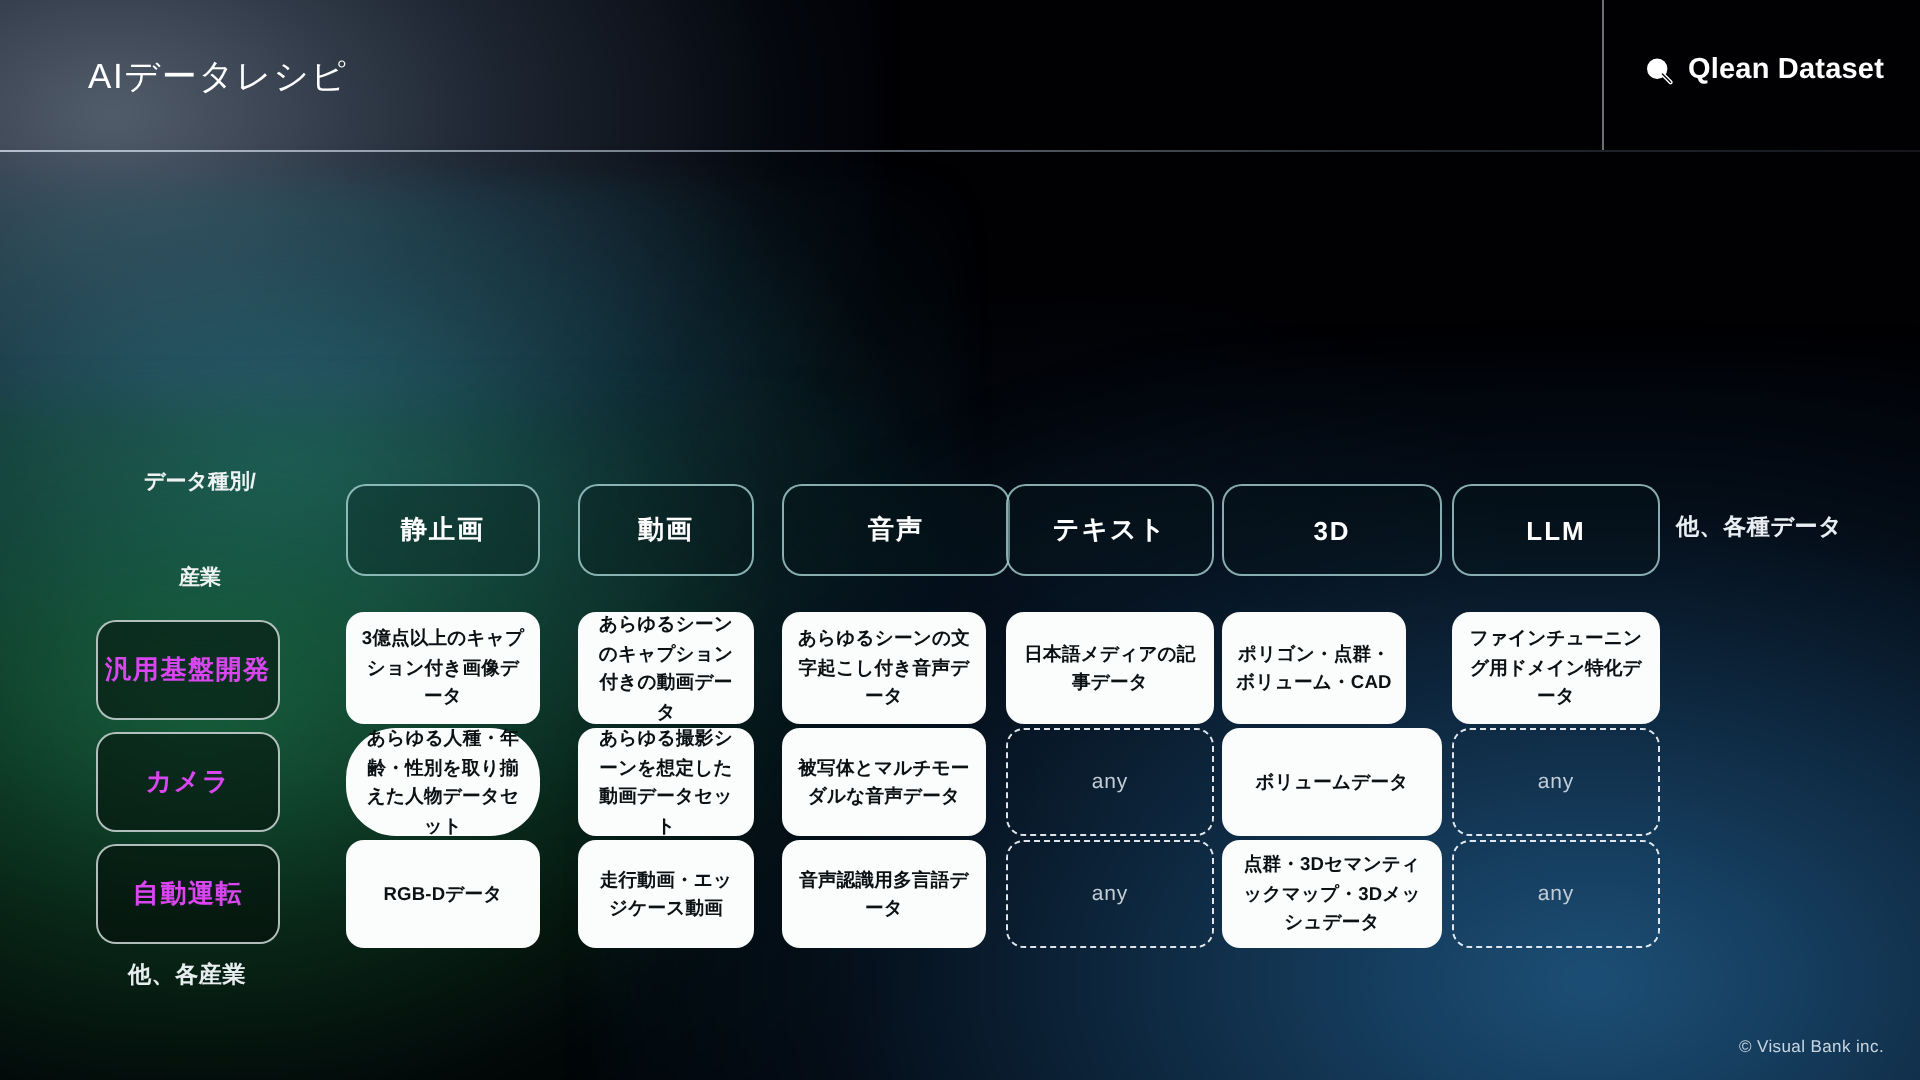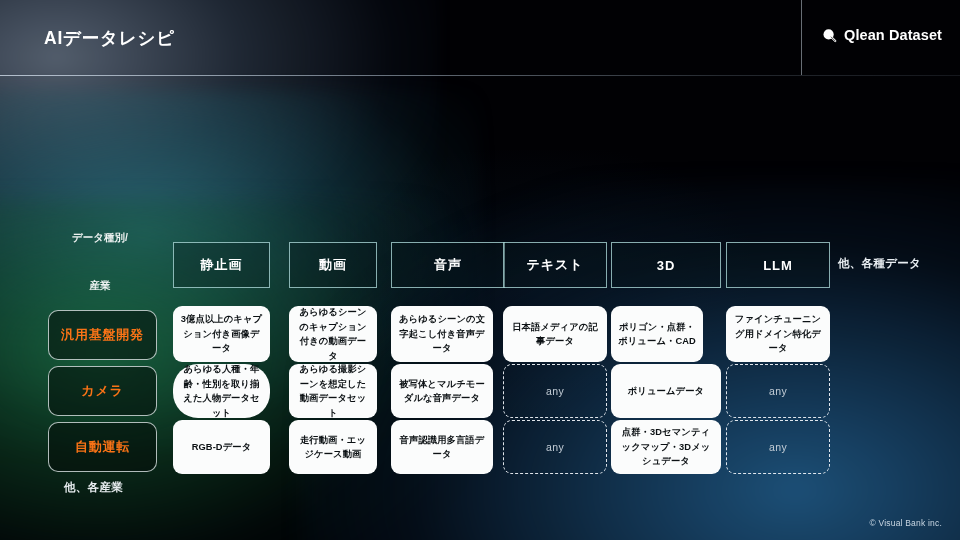--- a/index.html
+++ b/index.html
@@ -99,21 +99,21 @@
   .header-divider {
     position: absolute;
     left: 801px; top: 0;
     width: 1px; height: 75px;
     background: rgba(190,200,212,0.55);
   }
   .header-title {
     position: absolute;
     left: 44px; top: 26px;
     font-size: 17.5px;
-    font-weight: 700;
+    font-weight: 400;
     letter-spacing: 0.8px;
     color: #ffffff;
   }
   .logo {
     position: absolute;
     left: 822px; top: 27px;
     display: flex;
     align-items: center;
     gap: 7px;
   }
@@ -148,38 +148,39 @@
 
   
   .matrix {
     position: absolute;
     left: 0; top: 0;
     width: 960px; height: 540px;
     z-index: 4;
   }
   .corner-label {
     position: absolute;
-    left: 48px; top: 230px;
+    left: 48px; top: 242px;
     width: 104px; height: 46px;
     display: flex;
     flex-direction: column;
     align-items: center;
+    justify-content: center;
     font-size: 10.5px;
     font-weight: 700;
     line-height: 15px;
     color: #eef3f2;
     text-align: center;
     gap: 33px;
   }
   .col-head {
     position: absolute;
     top: 242px;
     height: 46px;
     border: 1px solid rgba(180,225,225,0.75);
-    border-radius: 0;
+    border-radius: 10px;
     background: rgba(6,22,26,0.30);
     display: flex;
     align-items: center;
     justify-content: center;
     font-size: 13px;
     font-weight: 700;
     letter-spacing: 1px;
     color: #ffffff;
     box-sizing: border-box;
   }
@@ -187,31 +188,31 @@
     position: absolute;
     left: 838px; top: 256px;
     font-size: 11.5px;
     font-weight: 700;
     color: #e9eef2;
     letter-spacing: 0.3px;
   }
   .row-label {
     position: absolute;
     left: 48px;
-    width: 109px;
+    width: 92px;
     border: 1px solid rgba(225,235,235,0.78);
     border-radius: 10px;
     background: rgba(3,12,10,0.55);
     display: flex;
     align-items: center;
     justify-content: center;
     font-size: 13px;
     font-weight: 700;
     letter-spacing: 0.8px;
-    color: #f97316;
+    color: #d946ef;
     box-sizing: border-box;
   }
   .extra-rows {
     position: absolute;
     left: 64px; top: 480px;
     font-size: 11.5px;
     font-weight: 700;
     color: #e7ecef;
     letter-spacing: 0.3px;
   }

